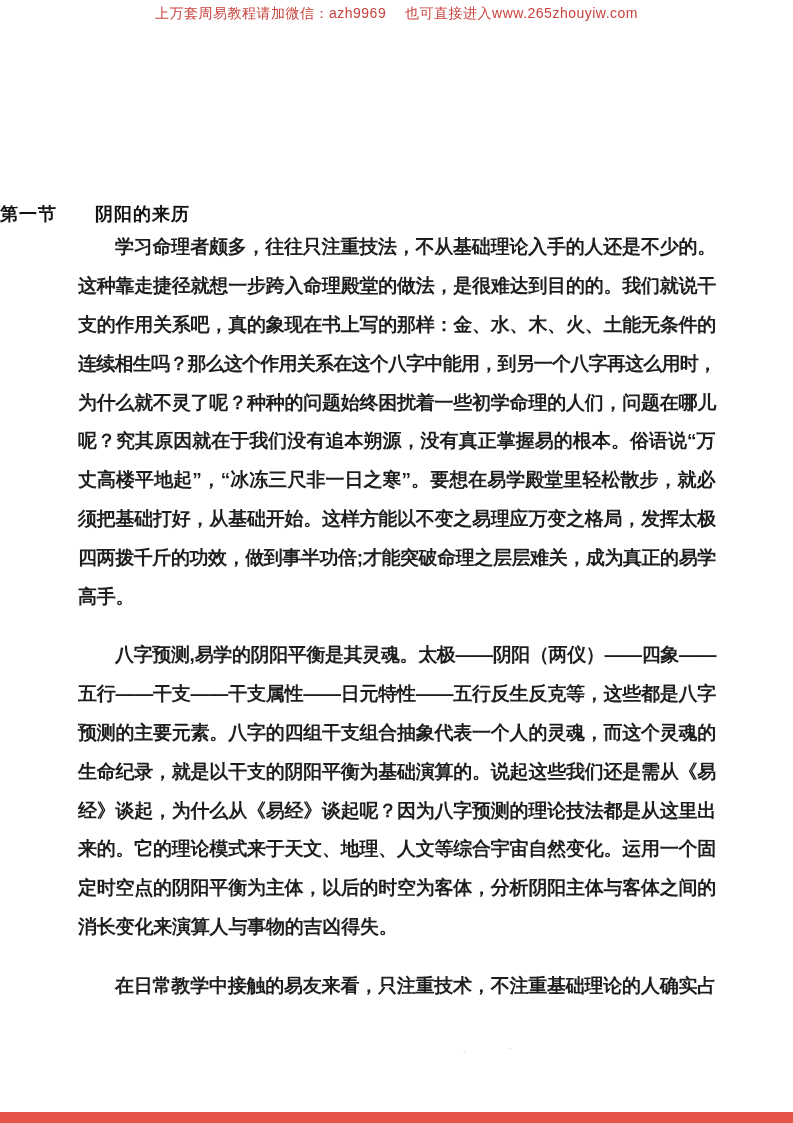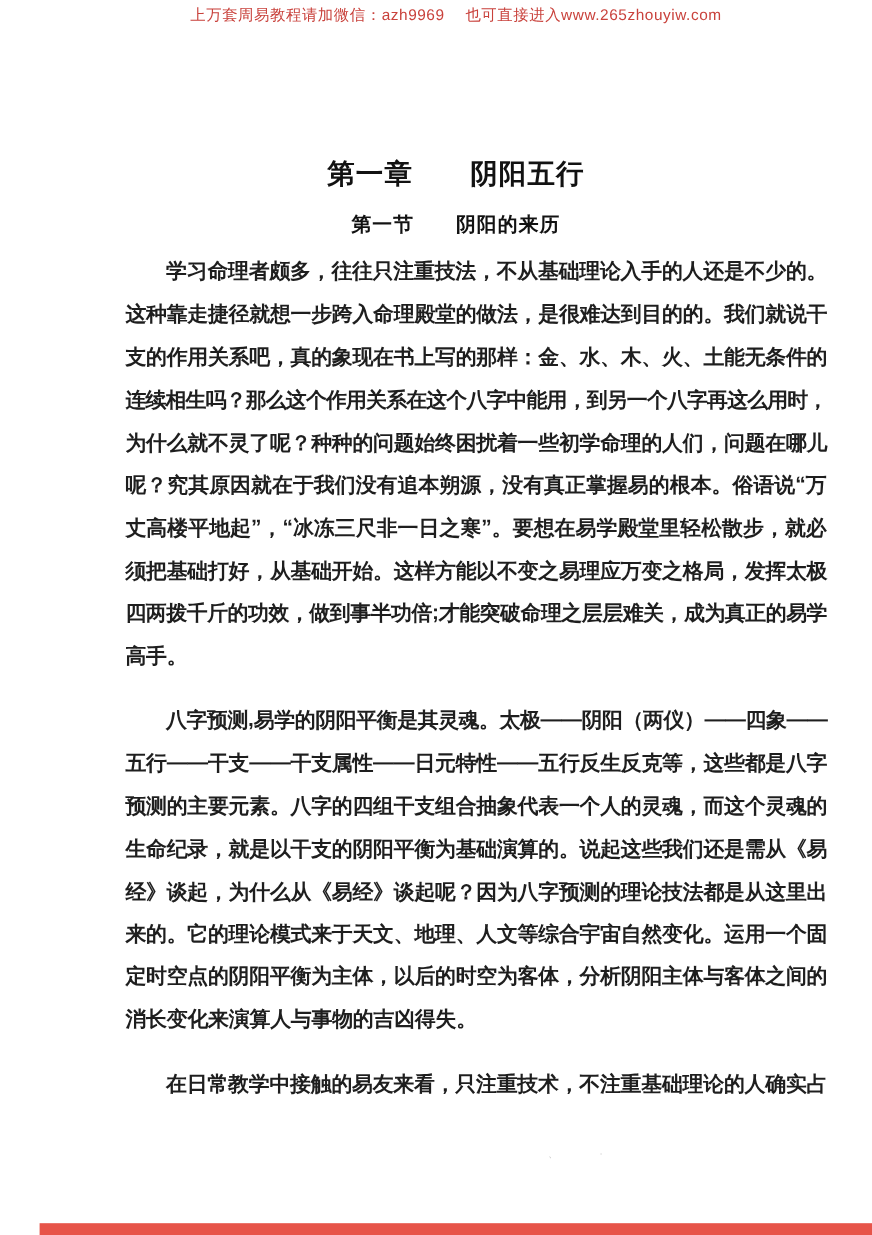--- a/index.html
+++ b/index.html
@@ -1,30 +1,30 @@
 <!DOCTYPE html>
 <html><head>
 <meta charset="utf-8">
 <style>
   html,body{margin:0;padding:0;}
   body{
     width:793px;height:1123px;position:relative;background:#ffffff;
     font-family:"Liberation Sans","DejaVu Sans",sans-serif;overflow:hidden;
   }
-  .page{position:absolute;inset:0;margin-left:36px;}
+  .page{position:absolute;inset:0;}
   .header{
     position:absolute;top:5px;left:0;width:100%;text-align:center;
     font-size:14px;letter-spacing:0.5px;font-weight:400;
   }
   .title{
     position:absolute;top:141px;left:0;width:100%;text-align:center;
     font-size:25px;font-weight:bold;color:#121212;margin:0;letter-spacing:1px;
   }
   .subtitle{
-    position:absolute;top:192px;left:0;width:100%;text-align:center;
+    position:absolute;top:202px;left:0;width:100%;text-align:left;
     font-size:18px;font-weight:bold;color:#121212;margin:0;letter-spacing:1px;
   }
   .body-text{
     position:absolute;top:228px;left:78px;width:638px;
     font-size:19px;font-weight:600;color:#1e1e1e;
   }
   .line{
     display:flex;align-items:center;height:38.8px;
   }
   .line span{display:block;flex:0 1 auto;min-width:0;}
@@ -46,21 +46,20 @@
     position:absolute;left:0;bottom:0;width:100%;height:11px;
   }
 </style>
 </head>
 <body>
 
 <div class="page">
 
   <div class="header" style="color: rgb(201, 66, 60);">上万套周易教程请加微信：azh9969　 也可直接进入www.265zhouyiw.com</div>
 
-  <h1 class="title">第一章　　阴阳五行</h1>
 
   <h2 class="subtitle">第一节　　阴阳的来历</h2>
 
   <div class="body-text" style="color: rgb(30, 30, 30);">
       <div class="line j ind">
         <span>学</span>
         <span>习</span>
         <span>命</span>
         <span>理</span>
         <span>者</span>

